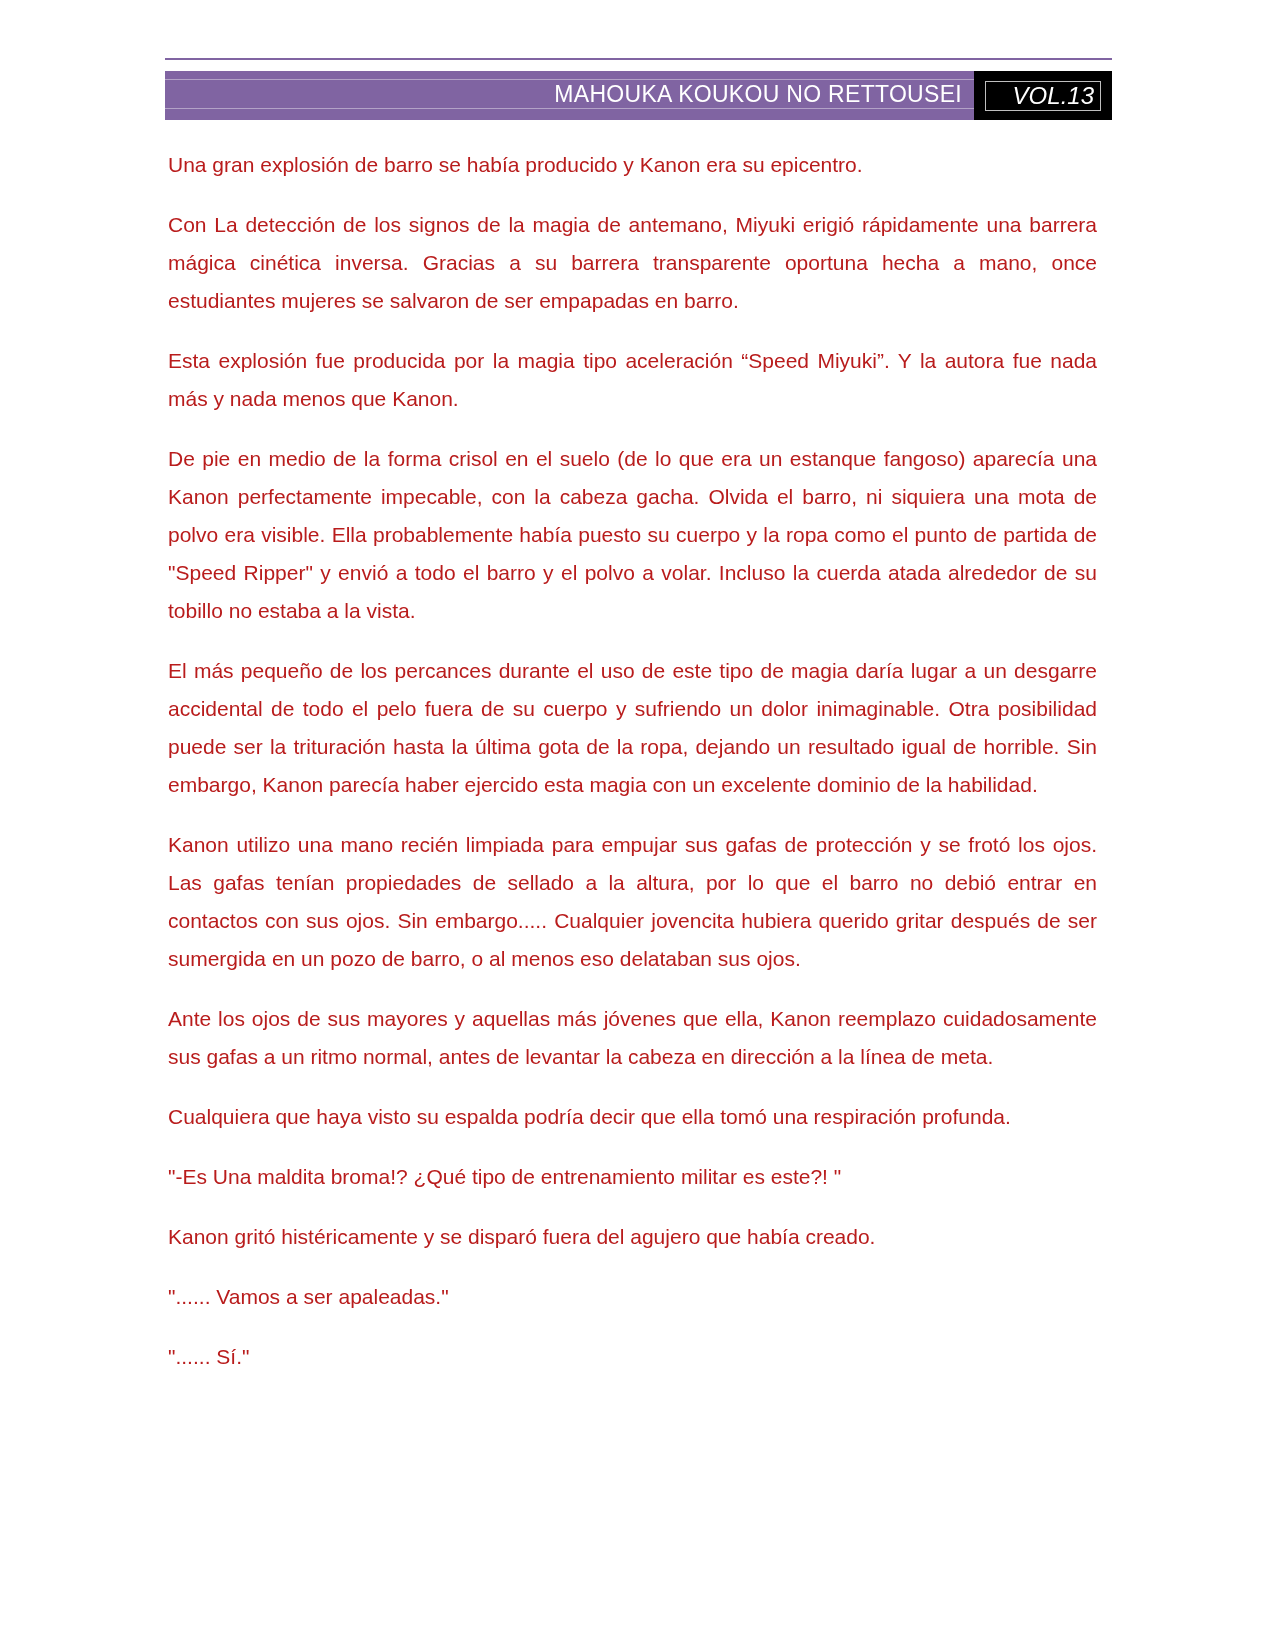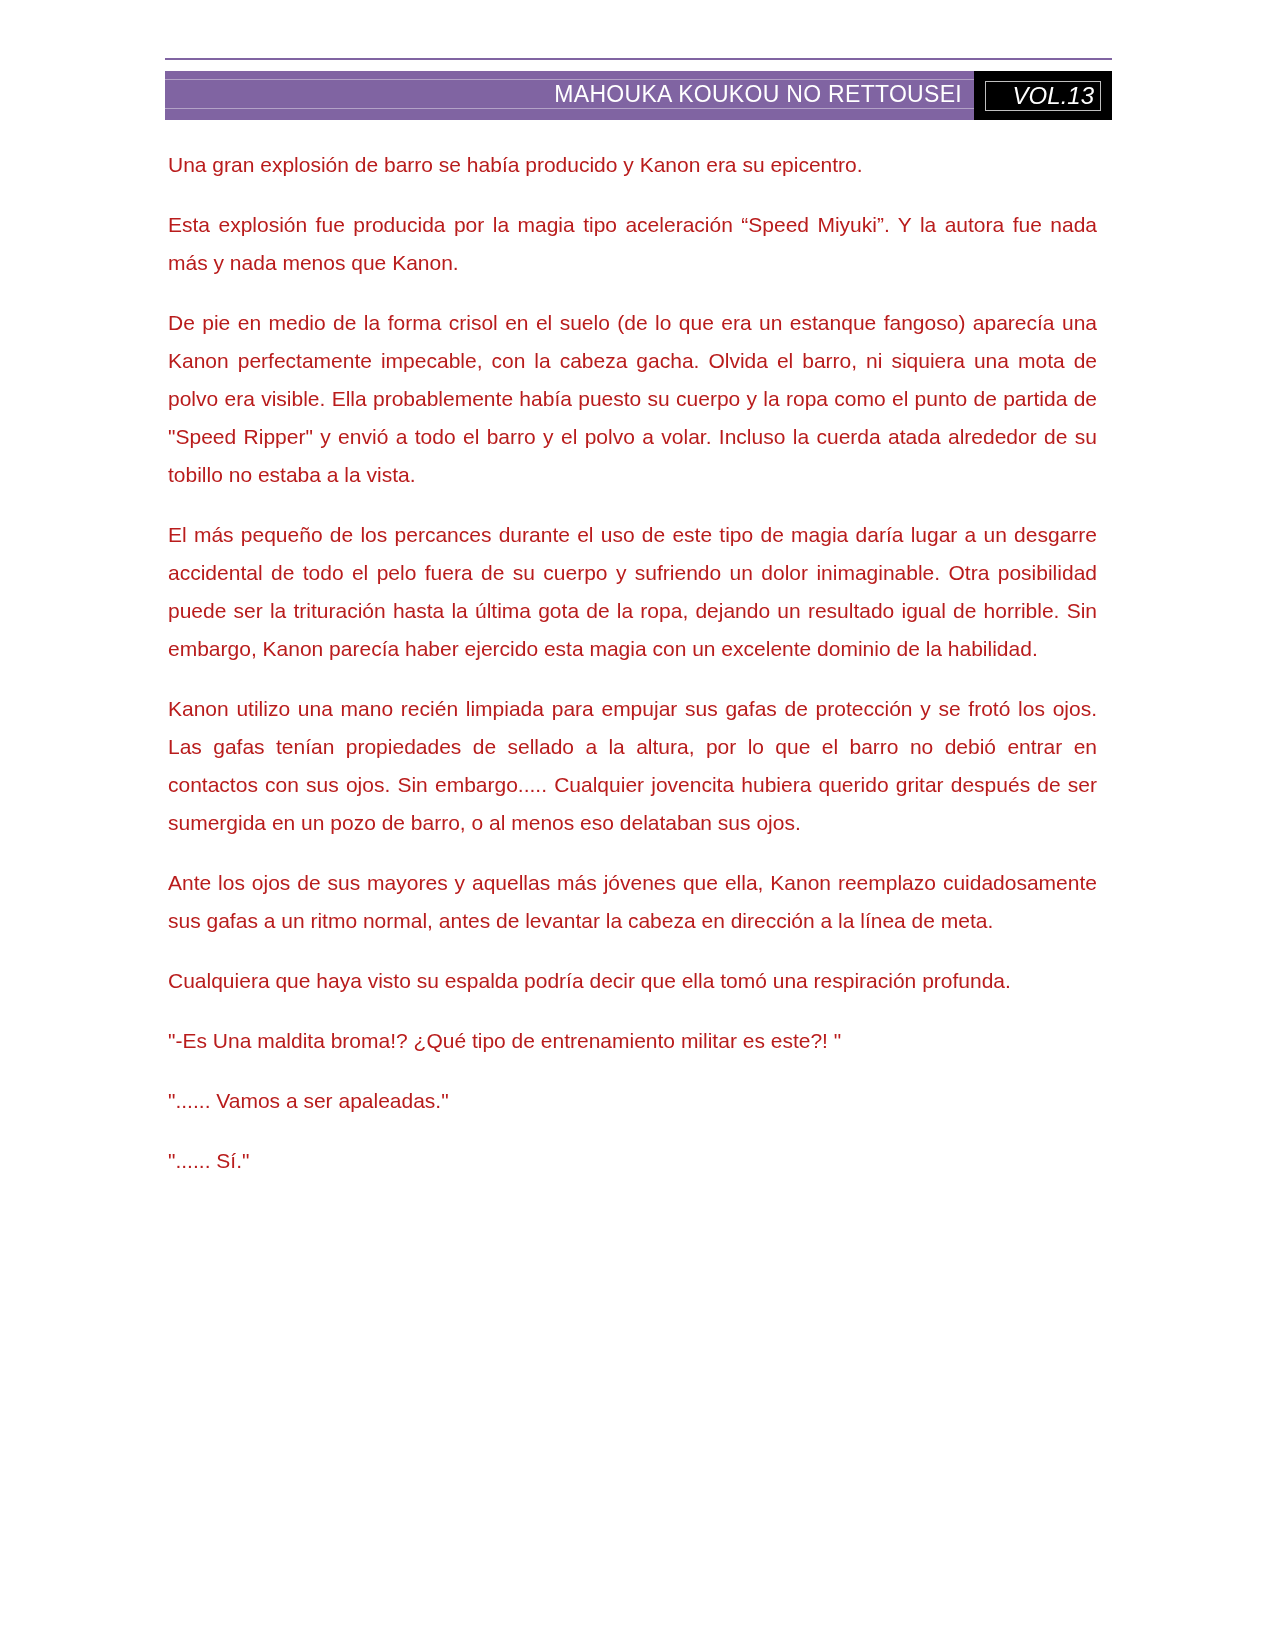--- a/index.html
+++ b/index.html
@@ -104,24 +104,26 @@
       <div class="header-volume-cell">
         <div class="header-volume-inner">
           <span>VOL.13</span>
         </div>
       </div>
     </div>
   </div>
 
   <div class="content">
     <p>Una gran explosión de barro se había producido y Kanon era su epicentro.</p>
+    <p>Con La detección de los signos de la magia de antemano, Miyuki erigió rápidamente una barrera mágica cinética inversa. Gracias a su barrera transparente oportuna hecha a mano, once estudiantes mujeres se salvaron de ser empapadas en barro.</p>
     <p>Esta explosión fue producida por la magia tipo aceleración “Speed Miyuki”. Y la autora fue nada más y nada menos que Kanon.</p>
     <p>De pie en medio de la forma crisol en el suelo (de lo que era un estanque fangoso) aparecía una Kanon perfectamente impecable, con la cabeza gacha. Olvida el barro, ni siquiera una mota de polvo era visible. Ella probablemente había puesto su cuerpo y la ropa como el punto de partida de "Speed Ripper" y envió a todo el barro y el polvo a volar. Incluso la cuerda atada alrededor de su tobillo no estaba a la vista.</p>
     <p>El más pequeño de los percances durante el uso de este tipo de magia daría lugar a un desgarre accidental de todo el pelo fuera de su cuerpo y sufriendo un dolor inimaginable. Otra posibilidad puede ser la trituración hasta la última gota de la ropa, dejando un resultado igual de horrible. Sin embargo, Kanon parecía haber ejercido esta magia con un excelente dominio de la habilidad.</p>
     <p>Kanon utilizo una mano recién limpiada para empujar sus gafas de protección y se frotó los ojos. Las gafas tenían propiedades de sellado a la altura, por lo que el barro no debió entrar en contactos con sus ojos. Sin embargo..... Cualquier jovencita hubiera querido gritar después de ser sumergida en un pozo de barro, o al menos eso delataban sus ojos.</p>
     <p>Ante los ojos de sus mayores y aquellas más jóvenes que ella, Kanon reemplazo cuidadosamente sus gafas a un ritmo normal, antes de levantar la cabeza en dirección a la línea de meta.</p>
     <p>Cualquiera que haya visto su espalda podría decir que ella tomó una respiración profunda.</p>
     <p>"-Es Una  maldita broma!? ¿Qué tipo de entrenamiento militar es este?! "</p>
+    <p>Kanon gritó histéricamente y se disparó fuera del agujero que había creado.</p>
     <p>"...... Vamos a ser apaleadas."</p>
     <p>"...... Sí."</p>
   </div>
 
 </div>
 
 </body></html>

